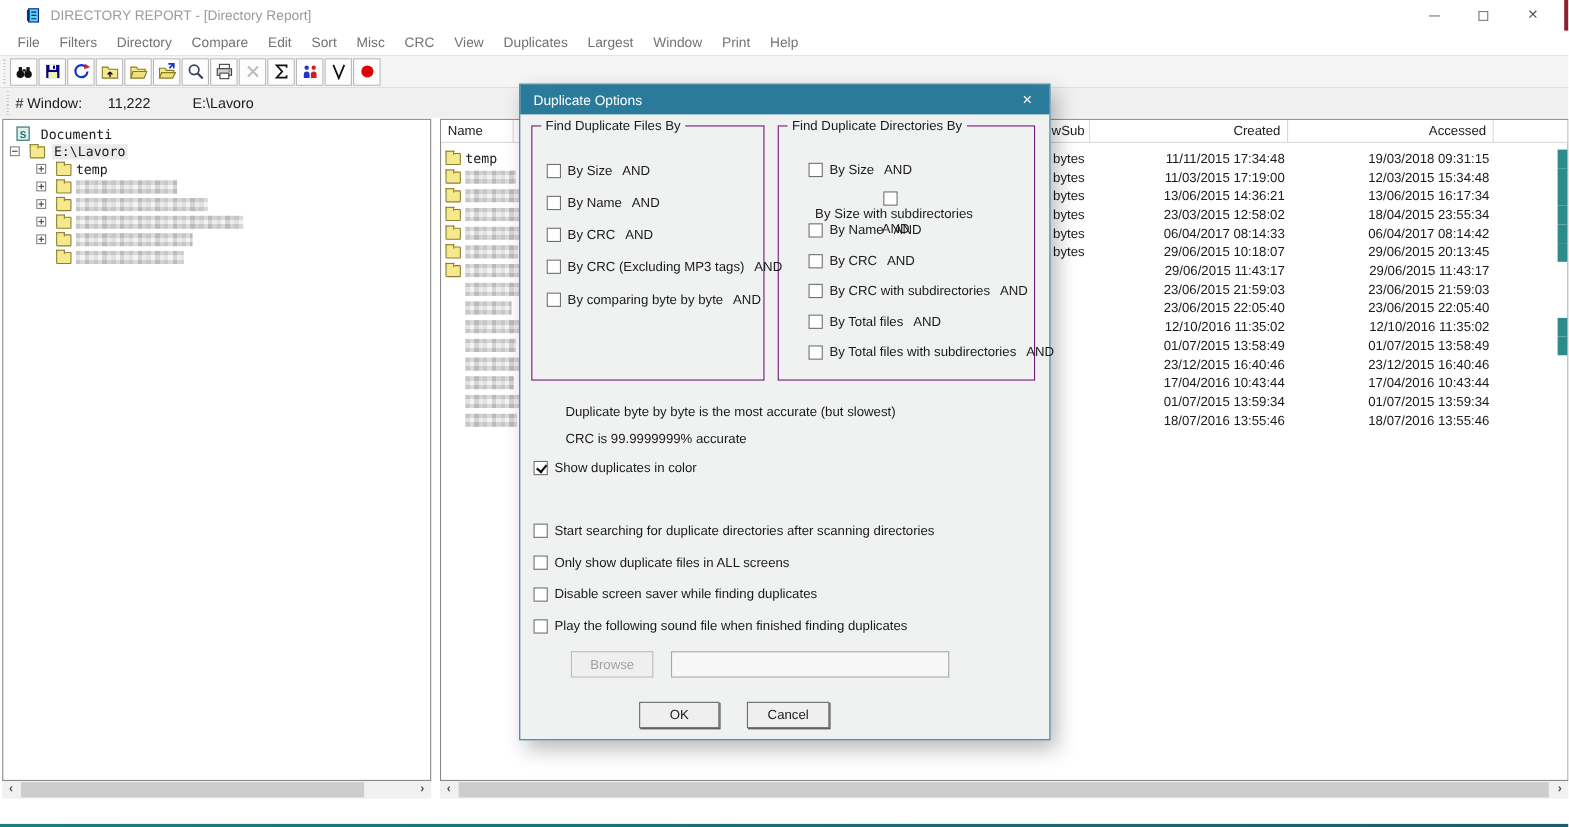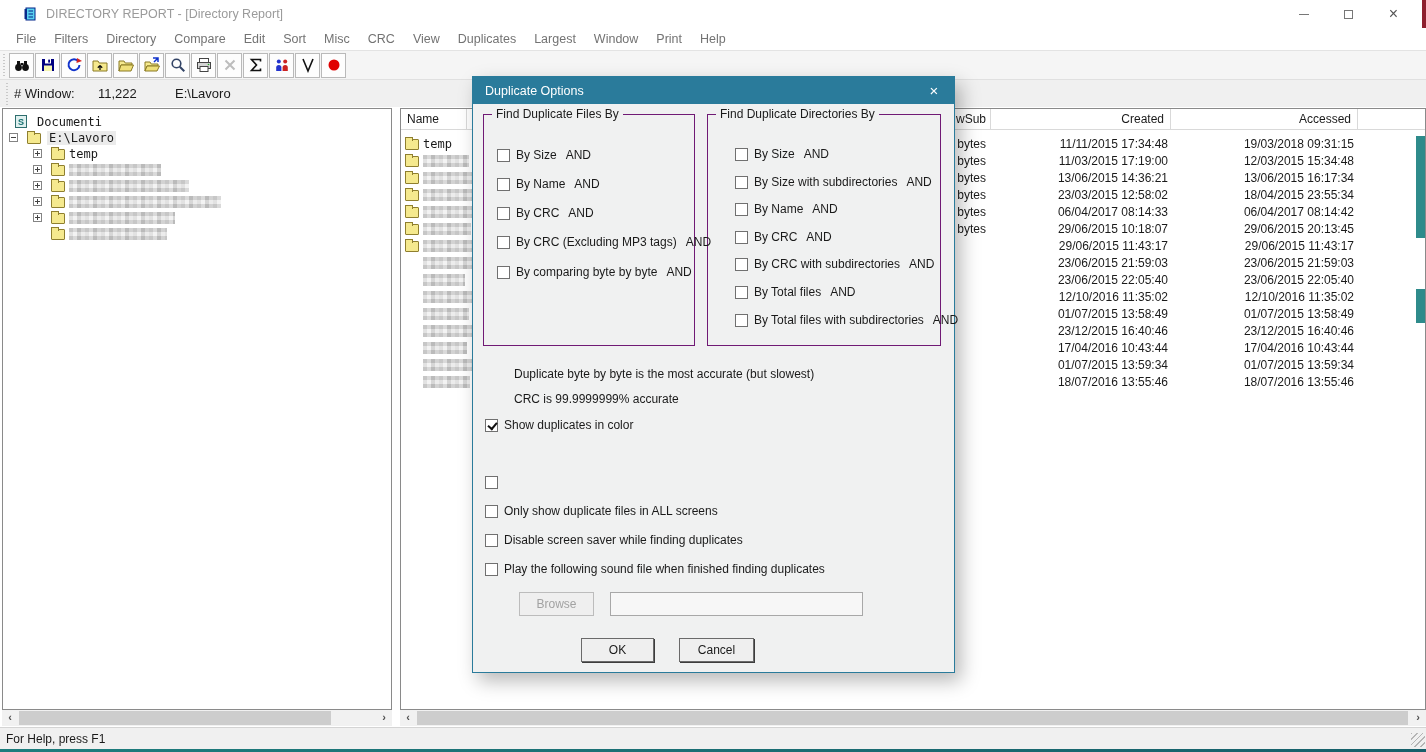--- a/index.html
+++ b/index.html
@@ -415,24 +415,20 @@
       <div class="sb-arrow" style="left: 0px;">‹</div>
       <div class="sb-thumb" style="left: 17px; width: 312px;"></div>
       <div class="sb-arrow" style="left: 374px;">›</div>
     </div>
   <div class="hscroll" id="listScroll" style="left:400px;width:1026px;">
       <div class="sb-arrow" style="left: 0px;">‹</div>
       <div class="sb-thumb" style="left: 17px; width: 991px;"></div>
       <div class="sb-arrow" style="left: 1010px;">›</div>
     </div>
 
-  <div class="statusbar">
-    <span class="sb-help">For Help, press F1</span>
-    <span class="resize-grip"></span>
-  </div>
   <div class="win-bottom"></div>
 
   <div class="dialog">
     <div class="dlg-title">
       <span>Duplicate Options</span>
       <span class="dlg-close">×</span>
     </div>
 
     <div class="groupbox" id="group0" style="left:10px;top:37px;width:212px;height:232px;">
       <span class="gb-title">Find Duplicate Files By</span>
@@ -474,21 +470,21 @@
       <label class="cb-row" style="left: 24px; top: 187px;">
         <span class="cb"></span>
         <span class="cb-label">By comparing byte by byte</span>
         <span class="and-suffix">AND</span>
       </label>
       <label class="cb-row" style="left: 262px; top: 69px;">
         <span class="cb"></span>
         <span class="cb-label">By Size</span>
         <span class="and-suffix">AND</span>
       </label>
-      <label class="cb-row" style="left: 262px; top: 97px;">
+      <label class="cb-row" style="left: 262px; top: 97px; flex-direction: column;">
         <span class="cb"></span>
         <span class="cb-label">By Size with subdirectories</span>
         <span class="and-suffix">AND</span>
       </label>
       <label class="cb-row" style="left: 262px; top: 124px;">
         <span class="cb"></span>
         <span class="cb-label">By Name</span>
         <span class="and-suffix">AND</span>
       </label>
       <label class="cb-row" style="left: 262px; top: 152px;">
@@ -510,20 +506,21 @@
         <span class="cb"></span>
         <span class="cb-label">By Total files with subdirectories</span>
         <span class="and-suffix">AND</span>
       </label>
       <label class="cb-row" style="left: 12px; top: 340px;">
         <span class="cb checked"></span>
         <span class="cb-label">Show duplicates in color</span>
       </label>
       <label class="cb-row" style="left: 12px; top: 397px;">
         <span class="cb"></span>
+        <span class="cb-label">Start searching for duplicate directories after scanning directories</span>
       </label>
       <label class="cb-row" style="left: 12px; top: 426px;">
         <span class="cb"></span>
         <span class="cb-label">Only show duplicate files in ALL screens</span>
       </label>
       <label class="cb-row" style="left: 12px; top: 455px;">
         <span class="cb"></span>
         <span class="cb-label">Disable screen saver while finding duplicates</span>
       </label>
       <label class="cb-row" style="left: 12px; top: 484px;">

